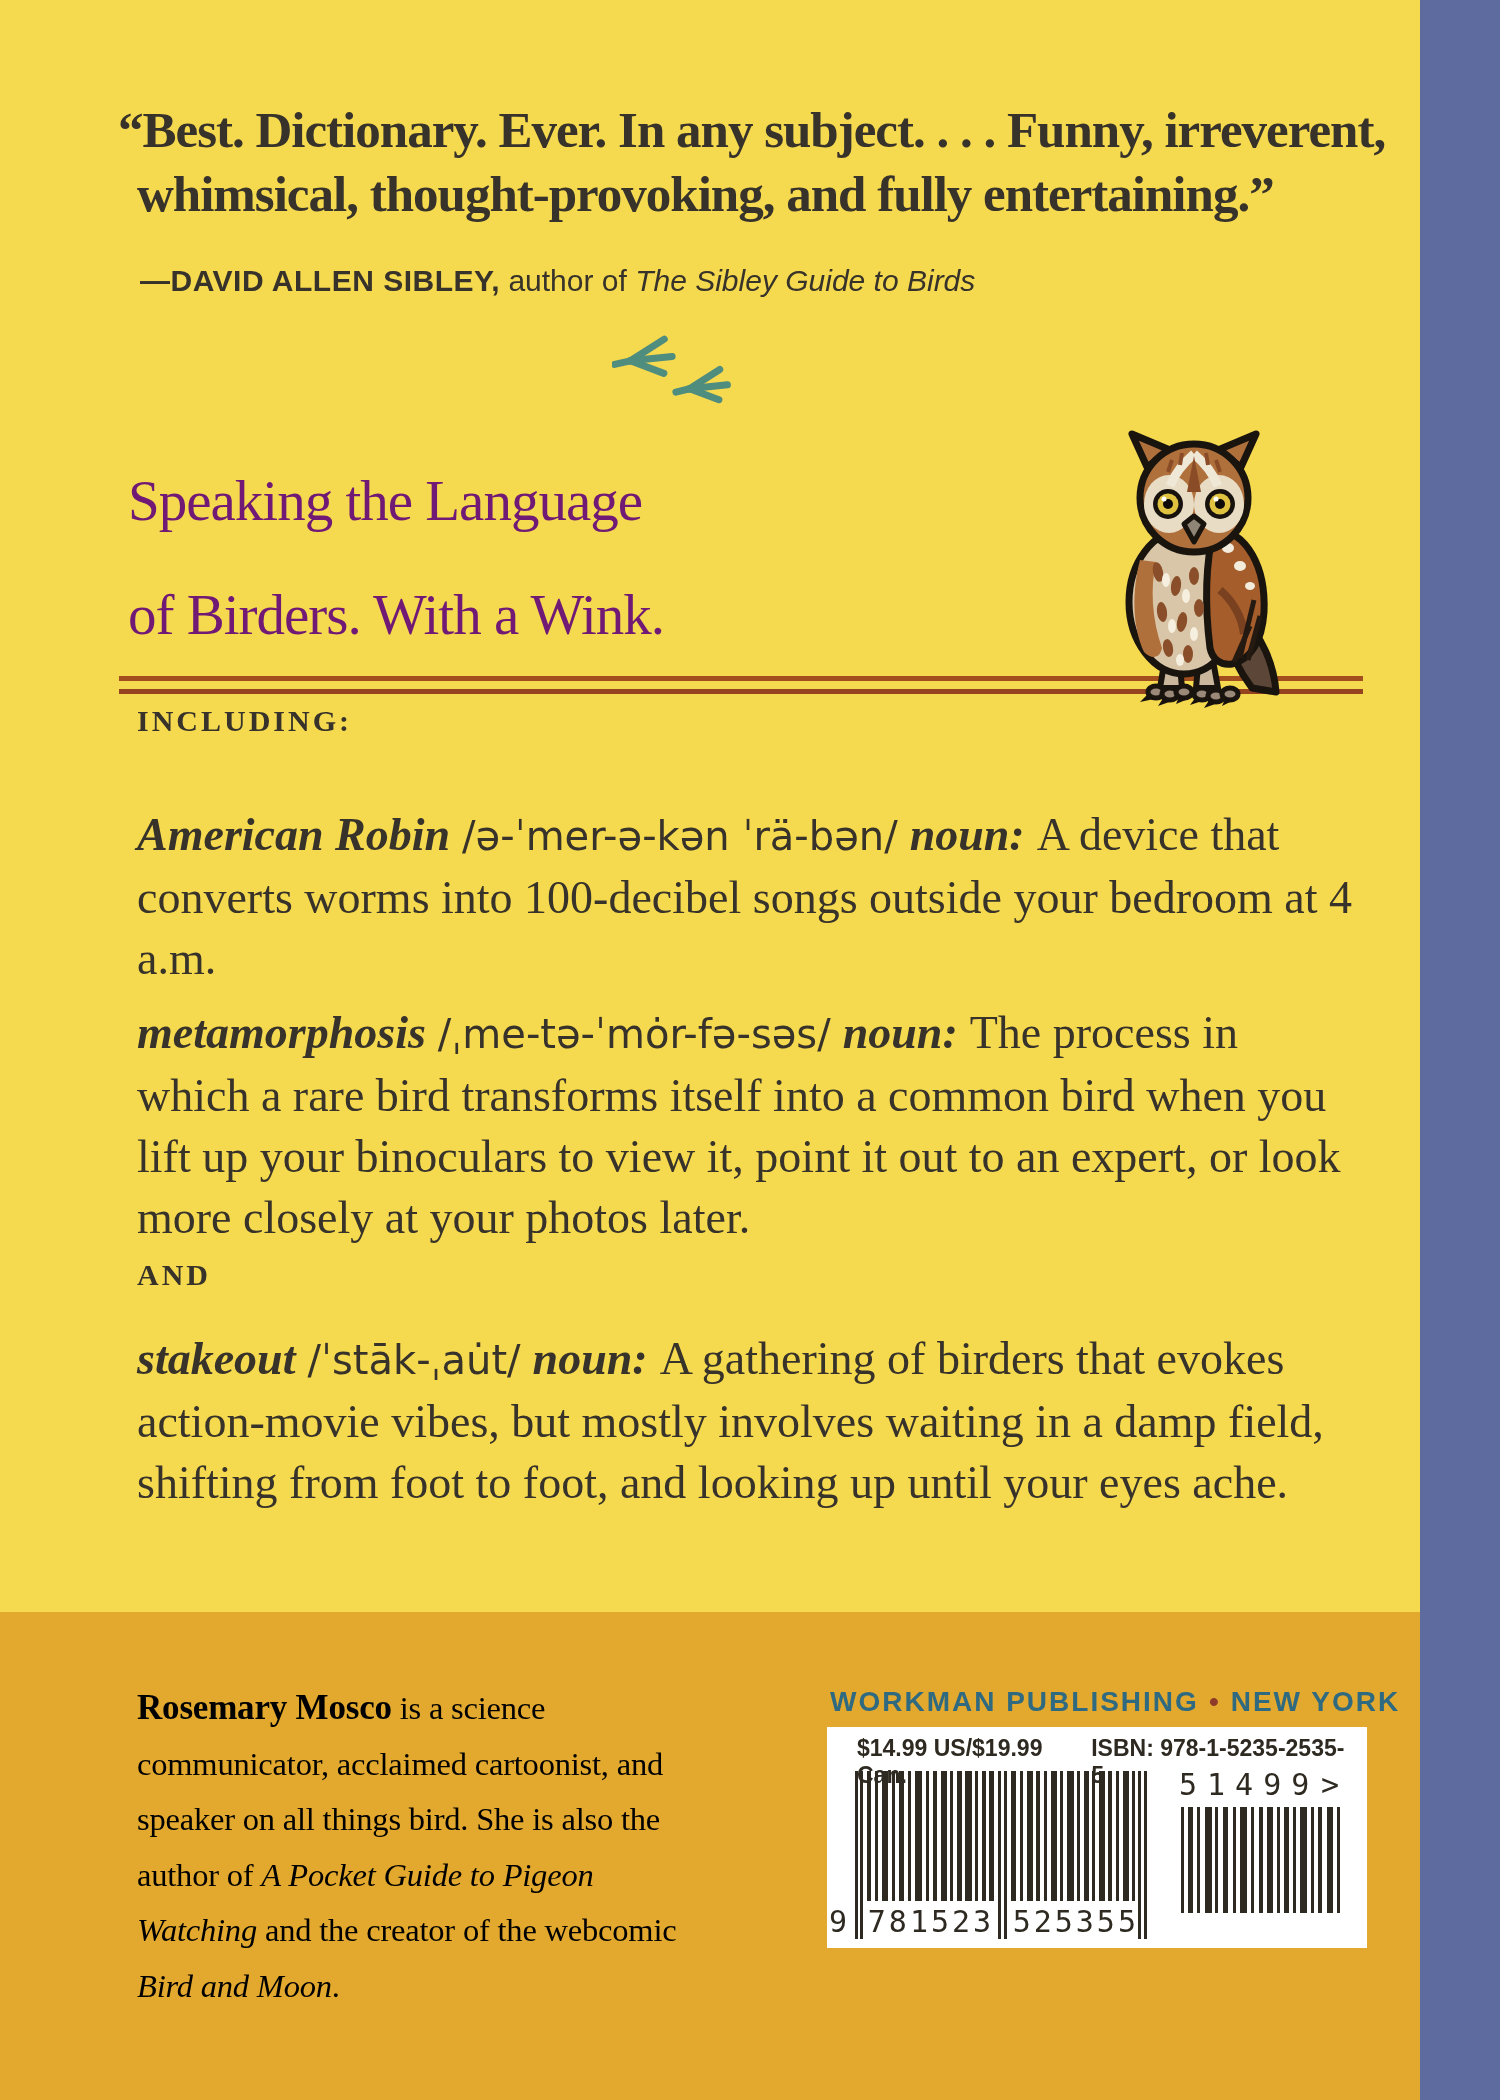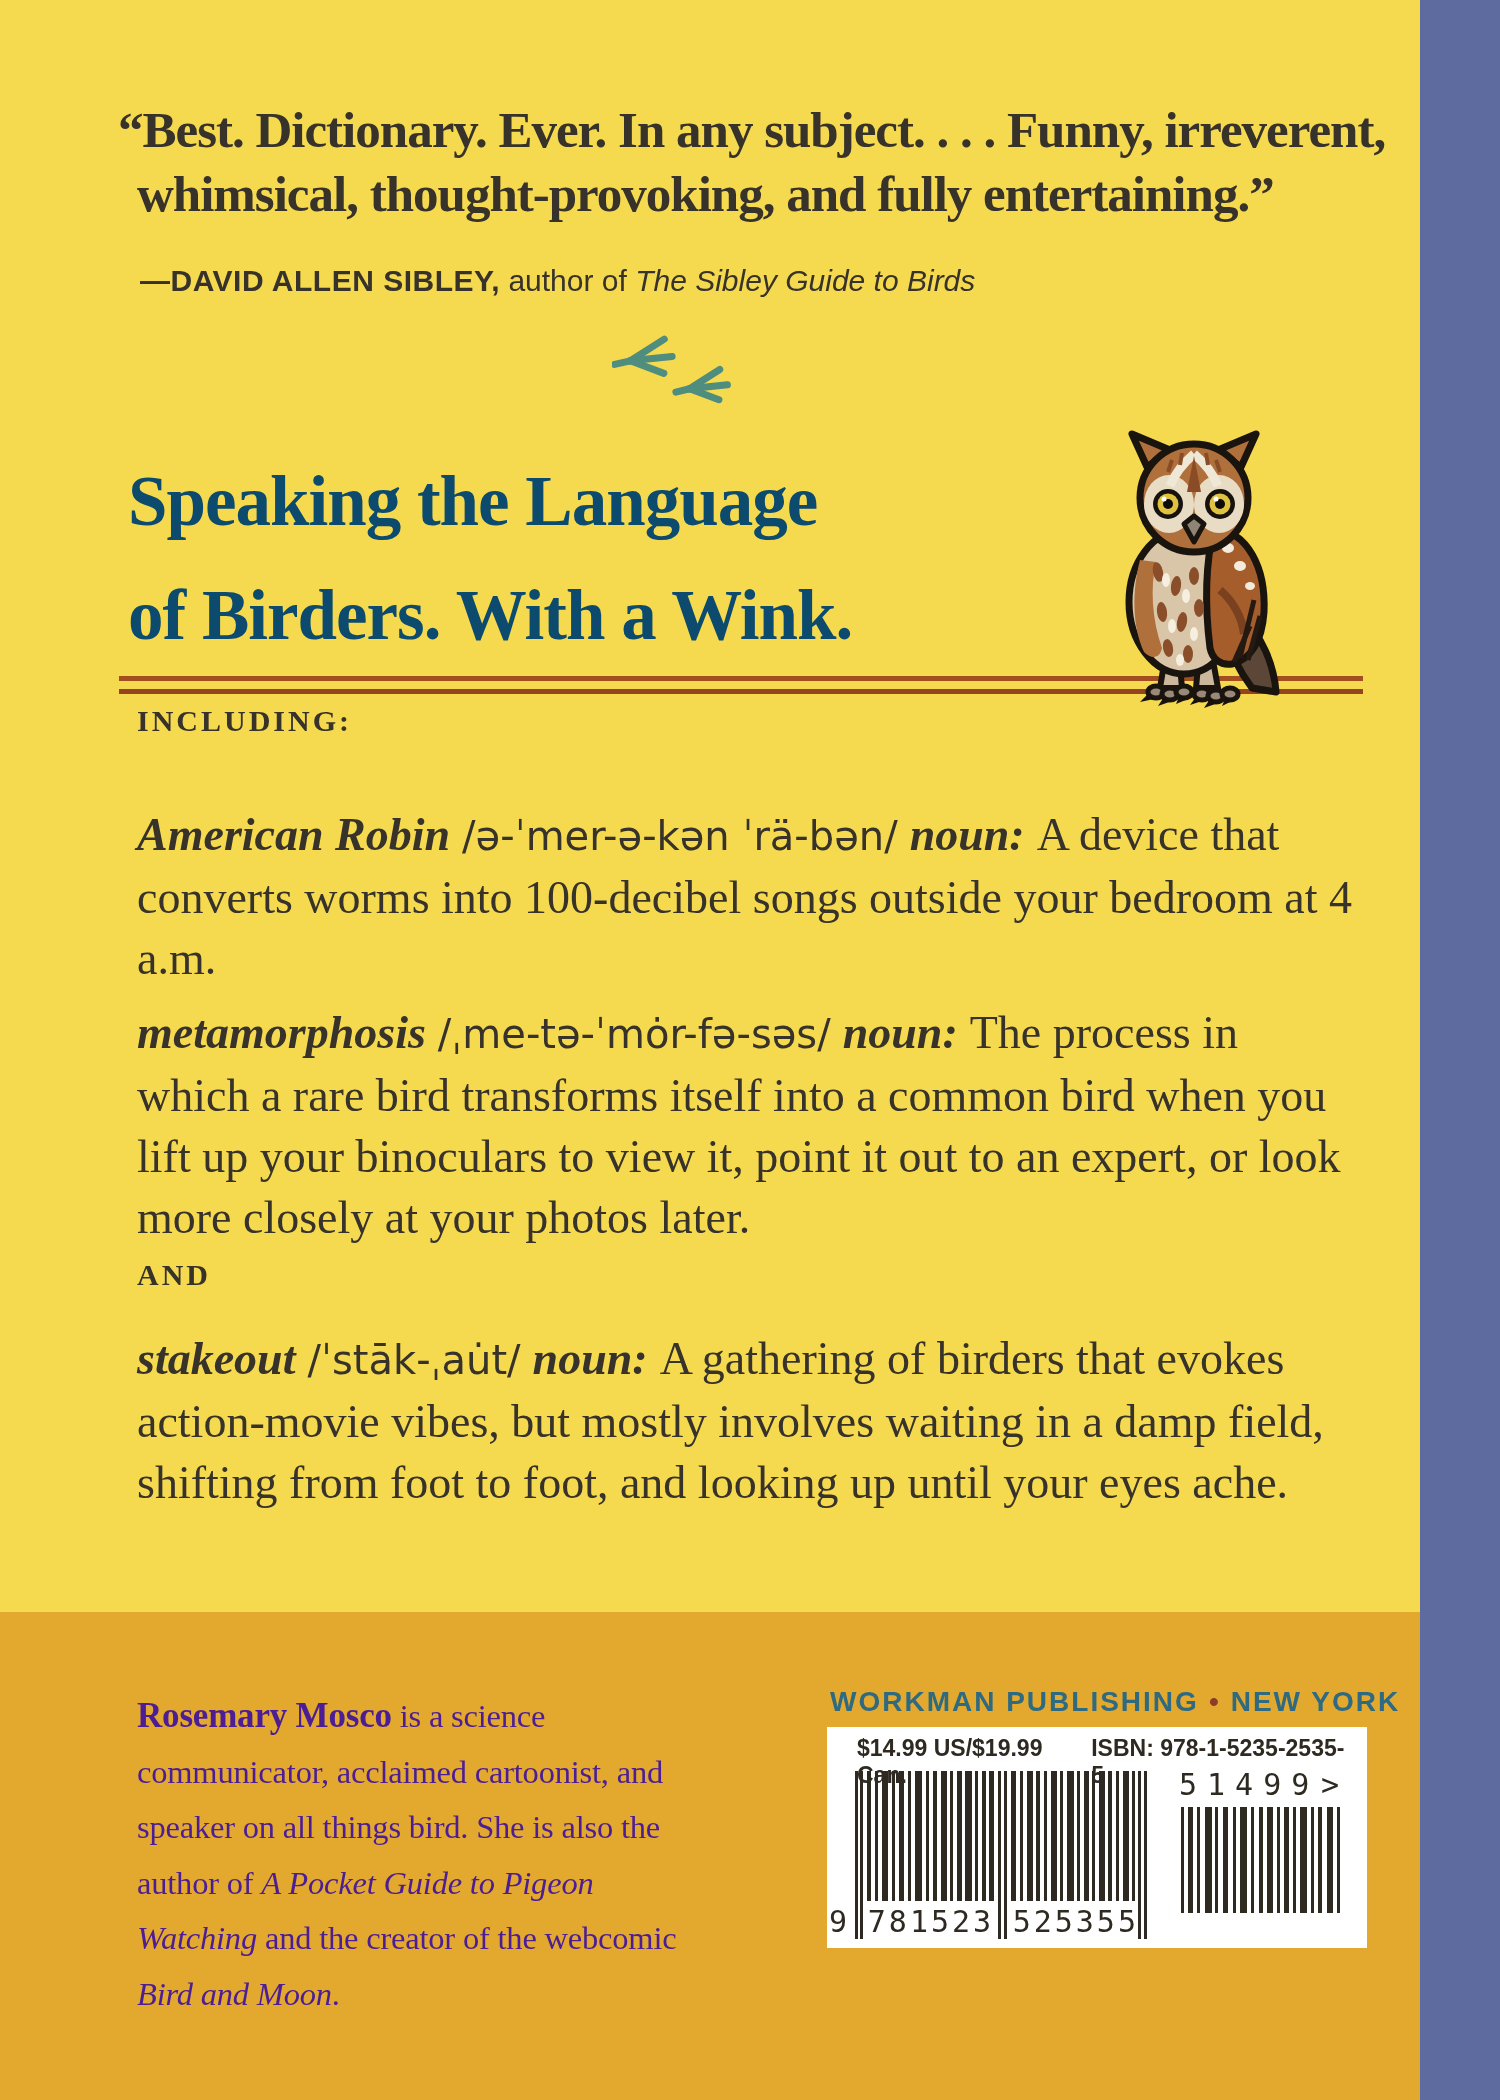--- a/index.html
+++ b/index.html
@@ -24,21 +24,21 @@
   }
   #attribution .who{font-weight:bold;letter-spacing:0.5px;}
   #attribution .book{font-style:italic;}
 
   
   #footprints{position:absolute;left:612px;top:330px;}
 
   
   #headline{
     position:absolute;left:128px;top:444px;width:1270px;
-    font-size:71px;font-weight:bold;letter-spacing:-1px;line-height:114px;color:#0c4a6e;
+    font-size:57px;font-weight:normal;letter-spacing:-1px;line-height:114px;color:#701a75;
   }
   .rule{position:absolute;left:119px;width:1244px;height:5px;background:#a34e1e;}
   #rule-top{top:676px;}
   #rule-bottom{top:689px;background:#96431f;}
 
   
   #owl{position:absolute;left:1102px;top:420px;z-index:5;}
 
   
   .label-caps{
@@ -57,22 +57,22 @@
   .term{font-weight:bold;margin-right:12px;font-style:italic;}
   .pron{
     font-family:"DejaVu Sans","Liberation Sans",sans-serif;
     font-size:40px;margin-right:12px;
   }
   .pos{font-weight:bold;font-style:italic;margin-right:12px;margin-top:14px;}
 
   
   #bottom-band{position:absolute;left:0;top:1612px;width:1420px;height:488px;background:#e2a92e;}
   #bio{
-    position:absolute;left:137px;top:76px;width:545px;
-    font-size:32.5px;line-height:55.5px;color:#4c1d95;letter-spacing:-0.2px;
+    position:absolute;left:137px;top:68px;width:545px;
+    font-size:32.5px;line-height:55.5px;color:#000000;letter-spacing:-0.2px;
   }
   #bio .name{font-weight:bold;font-size:35px;}
   #bio .book{font-style:italic;}
 
   #publisher{
     position:absolute;left:830px;top:74px;width:580px;
     font-family:"Liberation Sans","DejaVu Sans",sans-serif;
     font-size:28px;font-weight:bold;letter-spacing:2px;color:#2f6a80;white-space:nowrap;
   }
   #publisher .dot{color:#8e3b2a;padding:0 10px;}

